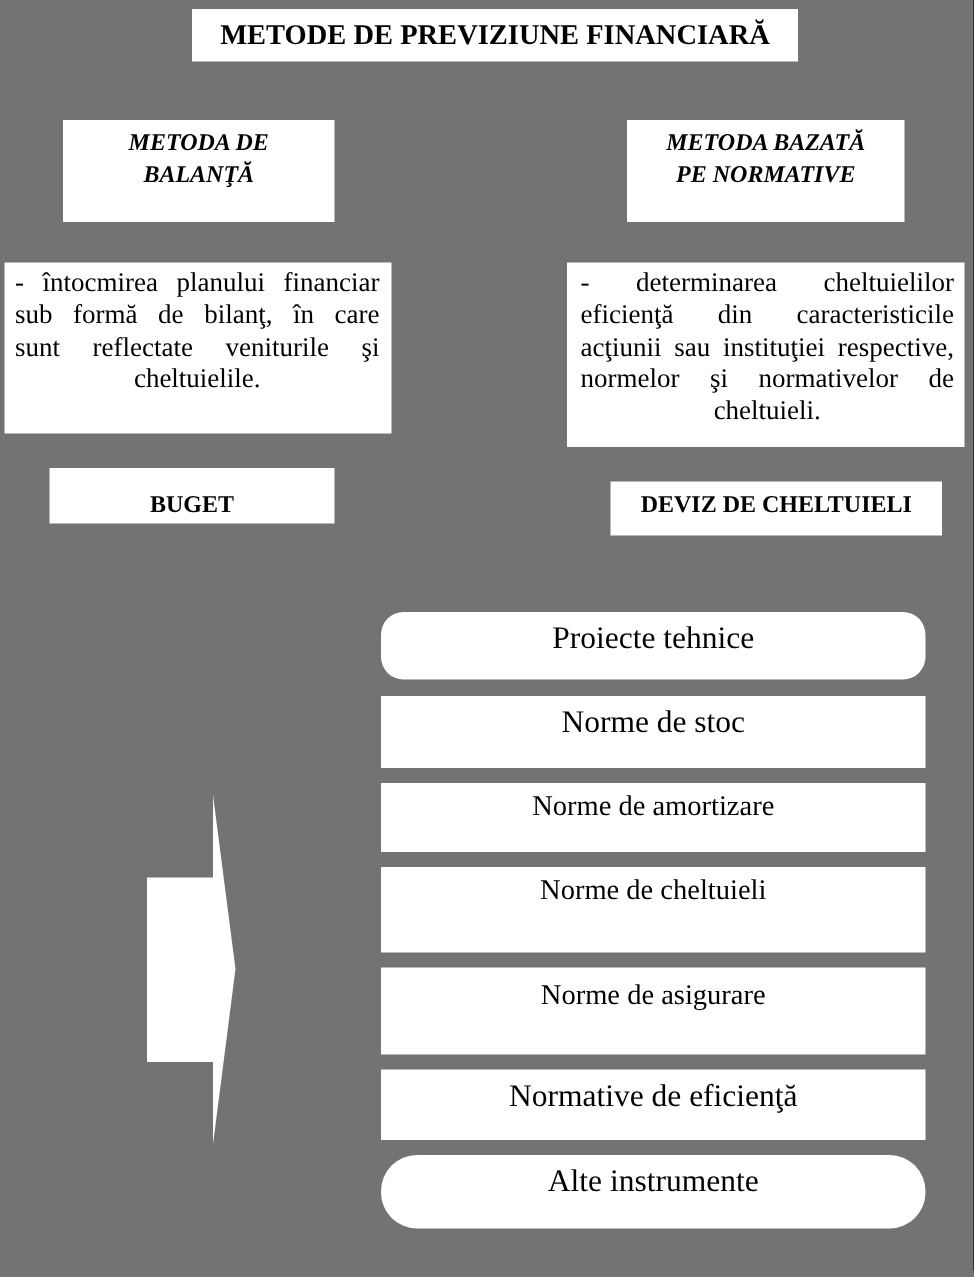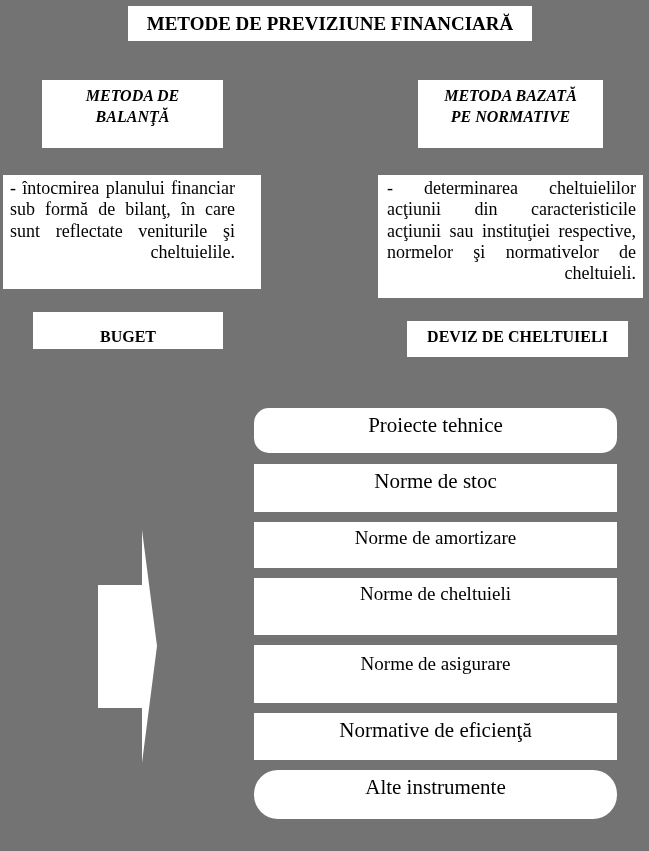--- a/index.html
+++ b/index.html
@@ -31,24 +31,24 @@
     font-weight: bold; font-size: 16px; line-height: 21px;
     text-align: center; padding-top: 5px; font-style: italic;
   }
   .method-header.left  { left: 42px;  width: 181px; }
   .method-header.right { left: 418px; width: 185px; }
   
   .desc-box {
     top: 175px;
     font-size: 18px; line-height: 21.3px;
   }
-  .desc-box.left  { left: 3px;   width: 258px; height: 114px; padding: 3px 26px 0 7px; }
+  .desc-box.left  { left: 3px;   width: 258px; height: 114px; padding: 3px 8px 0 7px; }
   .desc-box.right { left: 378px; width: 265px; height: 123px; padding: 3px 7px 0 9px; }
   .line-j { text-align: justify; text-align-last: justify; }
-  .line-l { text-align: right; }
+  .line-l { text-align: center; }
   
   .result-box {
     font-weight: bold; text-align: center;
   }
   .result-box.buget { left: 33px;  top: 312px; width: 190px; height: 37px; font-size: 16px; padding-top: 16px; }
   .result-box.deviz { left: 407px; top: 321px; width: 221px; height: 36px; font-size: 16px; padding-top: 7px; }
   
   .instrument {
     left: 254px; width: 363px;
     text-align: center; padding-top: 5px;
@@ -86,21 +86,21 @@
 
   <div class="box desc-box left">
     <div class="line-j">- întocmirea planului financiar</div>
     <div class="line-j">sub formă de bilanţ, în care</div>
     <div class="line-j">sunt reflectate veniturile şi</div>
     <div class="line-l">cheltuielile.</div>
   </div>
 
   <div class="box desc-box right">
     <div class="line-j">- determinarea cheltuielilor</div>
-    <div class="line-j">acţiunii din caracteristicile</div>
+    <div class="line-j">eficienţă din caracteristicile</div>
     <div class="line-j">acţiunii sau instituţiei respective,</div>
     <div class="line-j">normelor şi normativelor de</div>
     <div class="line-l">cheltuieli.</div>
   </div>
 
   <div class="box result-box buget">BUGET</div>
   <div class="box result-box deviz">DEVIZ DE CHELTUIELI</div>
 
   <svg class="arrow-svg" viewBox="0 0 65 242" xmlns="http://www.w3.org/2000/svg" preserveAspectRatio="none">
     <polygon points="3,60 47,60 47,5 62,121 47,238 47,183 3,183" fill="#ffffff"></polygon>

